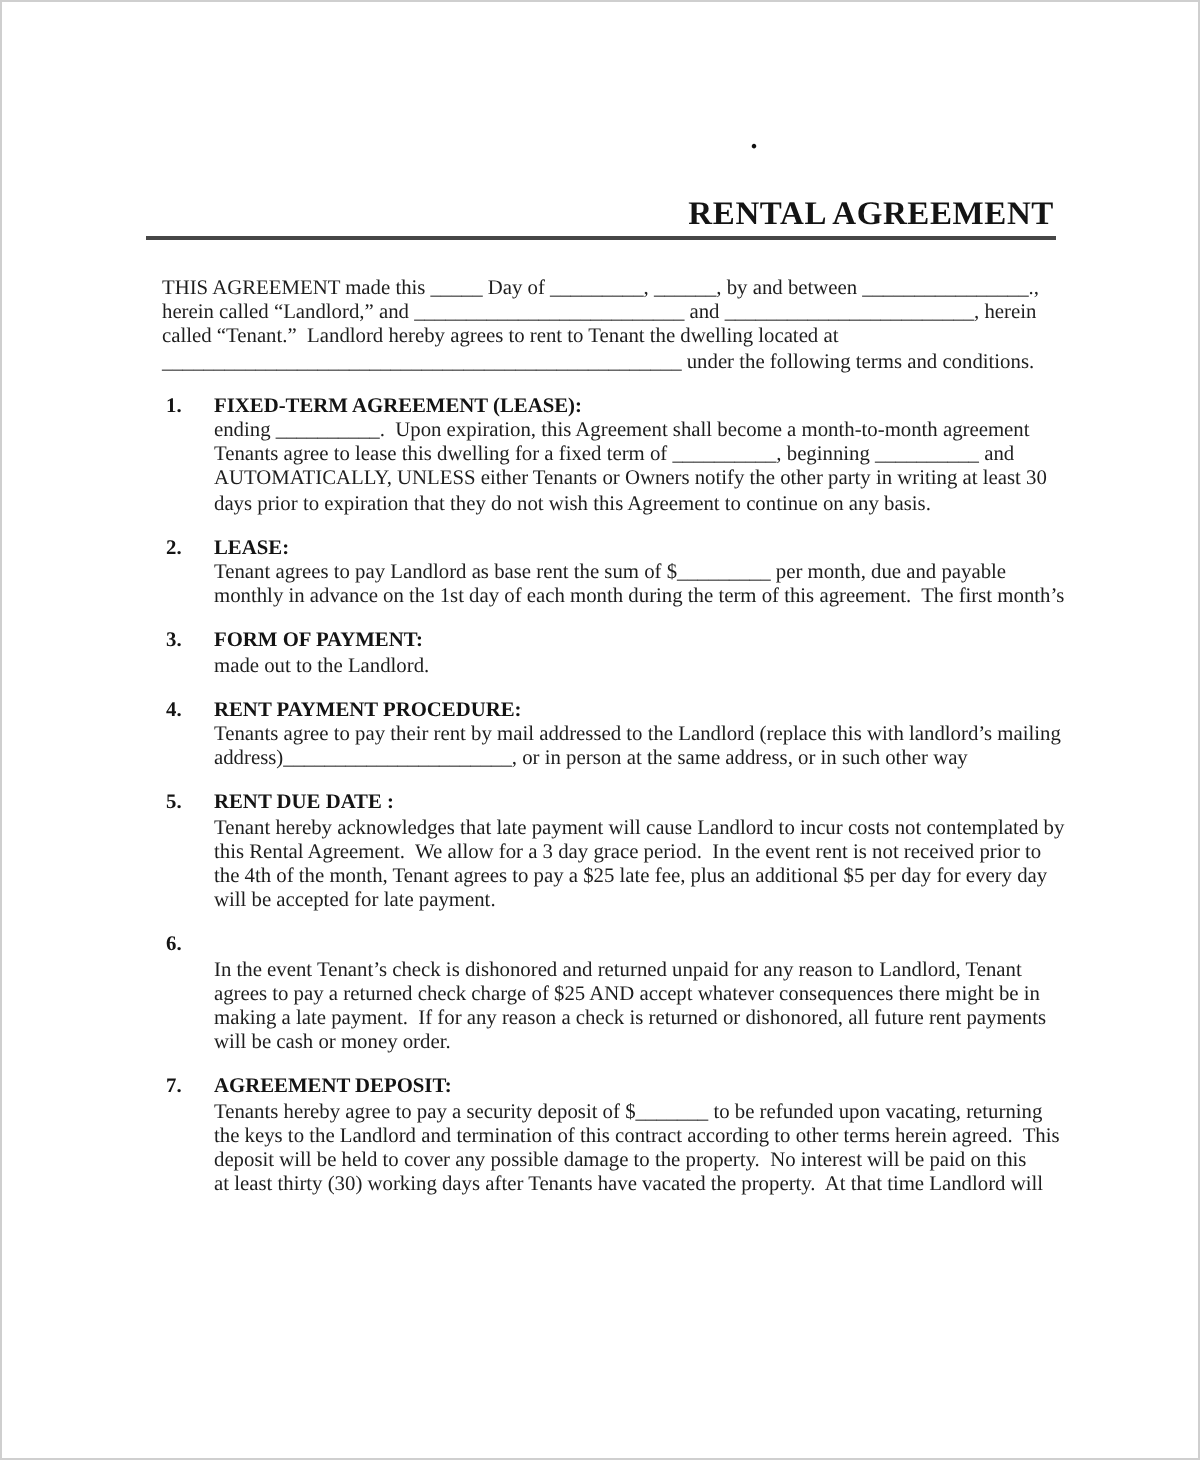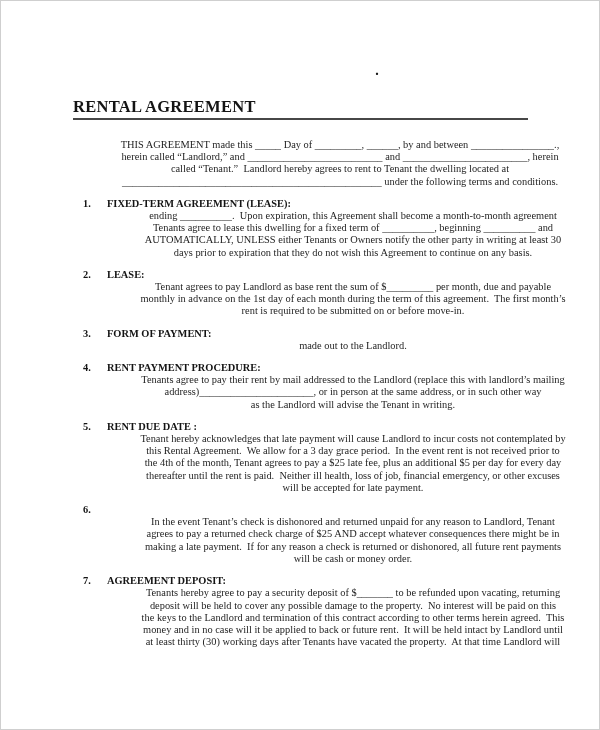--- a/index.html
+++ b/index.html
@@ -26,38 +26,37 @@
     width: 14px;
     height: 14px;
     line-height: 14px;
     font-size: 14px;
     font-weight: 700;
     color: #111;
     text-align: center;
   }
   .doc-title {
     margin: 96px 72px 0 72px;
-    text-align: left;
+    text-align: right;
     font-size: 16.5px;
     line-height: 19px;
     font-weight: 700;
     letter-spacing: 0.3px;
     color: #141414;
   }
   .title-rule {
     margin: 2px 71px 0 72px;
     height: 0;
     border-top: 2px solid #474747;
   }
   .intro {
     margin: 19px 0 6px 80px;
   }
   .line {
     white-space: pre;
-    text-align: center;
   }
   .section {
     margin: 10px 0 0 82px;
   }
   .sec-head {
     display: flex;
     font-weight: 700;
     color: #141414;
   }
   .sec-num {
@@ -99,21 +98,20 @@
   </div>
 
   <div class="section">
     <div class="sec-head">
       <span class="sec-num">2.</span>
       <span class="sec-title">LEASE:</span>
     </div>
     <div class="sec-body">
       <div class="line">Tenant agrees to pay Landlord as base rent the sum of $_________ per month, due and payable</div>
       <div class="line">monthly in advance on the 1st day of each month during the term of this agreement.  The first month’s</div>
-      <div class="line">rent is required to be submitted on or before move-in.</div>
     </div>
   </div>
 
   <div class="section">
     <div class="sec-head">
       <span class="sec-num">3.</span>
       <span class="sec-title">FORM OF PAYMENT:</span>
     </div>
     <div class="sec-body">
       <div class="line">made out to the Landlord.</div>
@@ -121,34 +119,32 @@
   </div>
 
   <div class="section">
     <div class="sec-head">
       <span class="sec-num">4.</span>
       <span class="sec-title">RENT PAYMENT PROCEDURE:</span>
     </div>
     <div class="sec-body">
       <div class="line">Tenants agree to pay their rent by mail addressed to the Landlord (replace this with landlord’s mailing</div>
       <div class="line">address)______________________, or in person at the same address, or in such other way</div>
-      <div class="line">as the Landlord will advise the Tenant in writing.</div>
     </div>
   </div>
 
   <div class="section">
     <div class="sec-head">
       <span class="sec-num">5.</span>
       <span class="sec-title">RENT DUE DATE :</span>
     </div>
     <div class="sec-body">
       <div class="line">Tenant hereby acknowledges that late payment will cause Landlord to incur costs not contemplated by</div>
       <div class="line">this Rental Agreement.  We allow for a 3 day grace period.  In the event rent is not received prior to</div>
       <div class="line">the 4th of the month, Tenant agrees to pay a $25 late fee, plus an additional $5 per day for every day</div>
-      <div class="line">thereafter until the rent is paid.  Neither ill health, loss of job, financial emergency, or other excuses</div>
       <div class="line">will be accepted for late payment.</div>
     </div>
   </div>
 
   <div class="section">
     <div class="sec-head">
       <span class="sec-num">6.</span>
     </div>
     <div class="sec-body">
       <div class="line">In the event Tenant’s check is dishonored and returned unpaid for any reason to Landlord, Tenant</div>
@@ -158,20 +154,19 @@
     </div>
   </div>
 
   <div class="section">
     <div class="sec-head">
       <span class="sec-num">7.</span>
       <span class="sec-title">AGREEMENT DEPOSIT:</span>
     </div>
     <div class="sec-body">
       <div class="line">Tenants hereby agree to pay a security deposit of $_______ to be refunded upon vacating, returning</div>
+      <div class="line">the keys to the Landlord and termination of this contract according to other terms herein agreed.  This</div>
       <div class="line">deposit will be held to cover any possible damage to the property.  No interest will be paid on this</div>
-      <div class="line">the keys to the Landlord and termination of this contract according to other terms herein agreed.  This</div>
-      <div class="line">money and in no case will it be applied to back or future rent.  It will be held intact by Landlord until</div>
       <div class="line">at least thirty (30) working days after Tenants have vacated the property.  At that time Landlord will</div>
     </div>
   </div>
 
 </div>
 
 </body></html>

